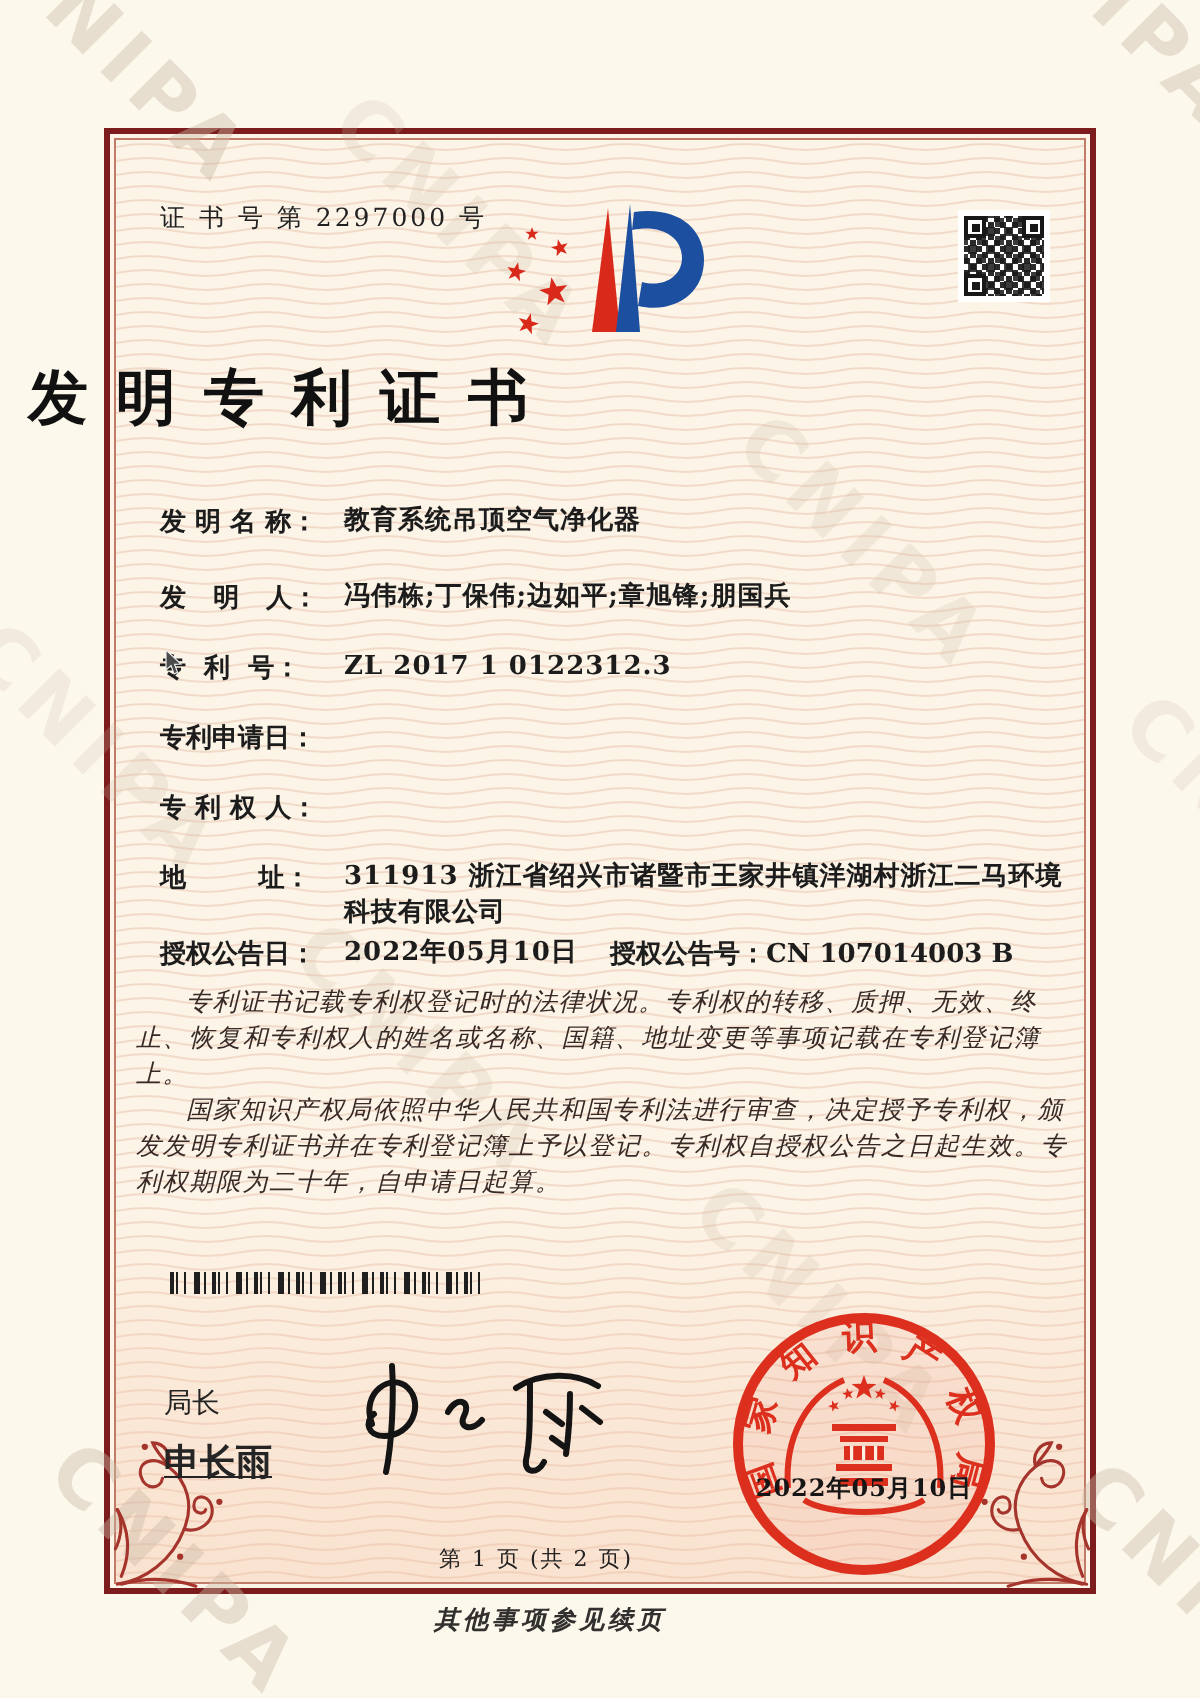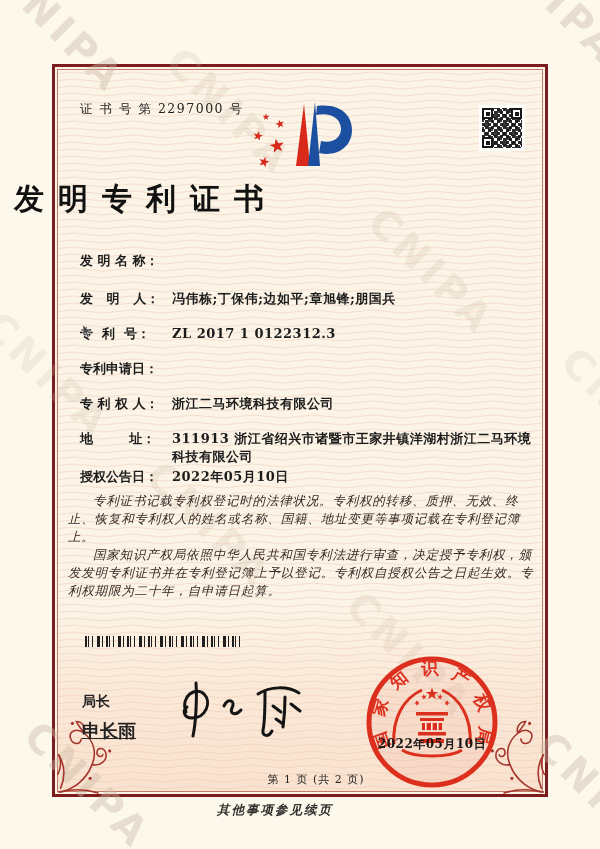--- a/index.html
+++ b/index.html
@@ -74,33 +74,33 @@
   .barcode{
     position:absolute;left:85px;top:636px;width:156px;height:11px;z-index:4;
     background:repeating-linear-gradient(90deg,
       #1f1f1f 0 2px,transparent 2px 3px,
       #1f1f1f 3px 4px,transparent 4px 7px,
       #1f1f1f 7px 8px,transparent 8px 12px,
       #1f1f1f 12px 15px,transparent 15px 17px,
       #1f1f1f 17px 18px,transparent 18px 21px);
   }
   .signer-title{position:absolute;left:82px;top:693px;z-index:4;
-    font-family:"DejaVu Sans","Liberation Sans",sans-serif;font-weight:bold;font-size:14px;color:#242424;}
+    font-family:"DejaVu Sans","Liberation Sans",sans-serif;font-weight:normal;font-size:14px;color:#242424;}
   .signer-name{position:absolute;left:82px;top:719px;z-index:4;
     font-family:"DejaVu Sans","Liberation Sans",sans-serif;font-weight:bold;font-size:18px;color:#242424;text-decoration:underline;}
   .signature{position:absolute;left:172px;top:678px;z-index:5;}
   
   .seal{position:absolute;left:362px;top:652px;z-index:5;}
   .seal-date{
     position:absolute;left:364px;top:736px;width:136px;z-index:6;
     text-align:center;font-size:12px;font-weight:bold;color:#161616;letter-spacing:0.5px;
   }
   
   .page-info{position:absolute;left:0;width:536px;top:772px;z-index:4;
-    text-align:center;font-size:11px;letter-spacing:1px;color:#222;padding-left:48px;}
+    text-align:center;font-size:11px;letter-spacing:1px;color:#222;}
   .footer-note{position:absolute;left:0;width:550px;top:802px;z-index:4;
     text-align:center;font-size:12.5px;letter-spacing:2px;color:#32302e;font-style:italic;font-weight:600;}
   .cursor{position:absolute;left:82px;top:325px;z-index:7;}
 </style>
 </head>
 <body>
 
 <div class="page">
 
   <svg width="0" height="0" style="position:absolute">
@@ -186,43 +186,46 @@
       <div class="finder tl"></div>
       <div class="finder tr"></div>
       <div class="finder bl"></div>
     </div>
   </div>
 
   <div class="title">发明专利证书</div>
 
   <div class="field-row" style="top:252px">
     <span class="lbl">发 明 名 称：</span>
+    <span class="val">教育系统吊顶空气净化器</span>
   </div>
   <div class="field-row" style="top:290px">
     <span class="lbl">发   明   人：</span>
     <span class="val">冯伟栋;丁保伟;边如平;章旭锋;朋国兵</span>
   </div>
   <div class="field-row" style="top:325px">
     <span class="lbl">专  利  号：</span>
     <span class="val">ZL 2017 1 0122312.3</span>
   </div>
   <div class="field-row" style="top:360px">
     <span class="lbl">专利申请日：</span>
   </div>
   <div class="field-row" style="top:395px">
     <span class="lbl">专 利 权 人：</span>
-    <span class="val">浙江二马环境科技有限公司</span>
   </div>
   <div class="field-row" style="top:430px">
     <span class="lbl">地        址：</span>
     <span class="val">311913 浙江省绍兴市诸暨市王家井镇洋湖村浙江二马环境科技有限公司</span>
   </div>
   <div class="field-row" style="top:468px">
     <span class="lbl">授权公告日：</span>
     <span class="val" style="width:130px">2022年05月10日</span>
+    <span class="pair2">
+      <span class="lbl2">授权公告号：</span><span>CN 107014003 B</span>
+    </span>
   </div>
 
   <div class="legal">
     <p>专利证书记载专利权登记时的法律状况。专利权的转移、质押、无效、终止、恢复和专利权人的姓名或名称、国籍、地址变更等事项记载在专利登记簿上。</p>
     <p>国家知识产权局依照中华人民共和国专利法进行审查，决定授予专利权，颁发发明专利证书并在专利登记簿上予以登记。专利权自授权公告之日起生效。专利权期限为二十年，自申请日起算。</p>
   </div>
 
   <div class="barcode"></div>
 
   <div class="signer-title">局长</div>

